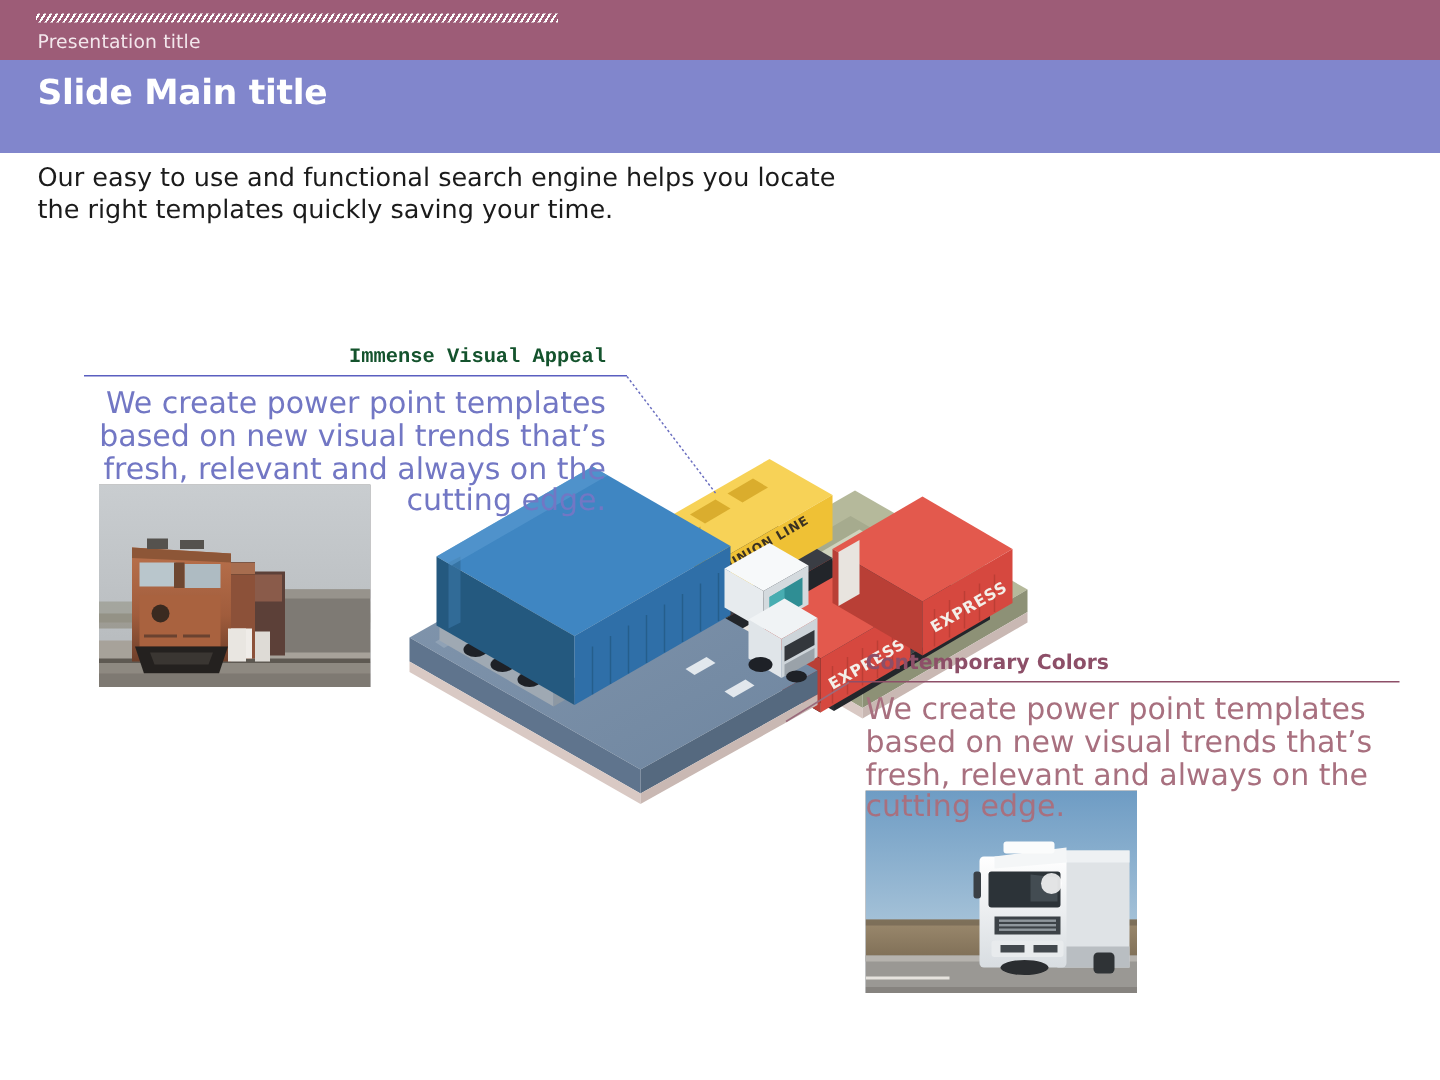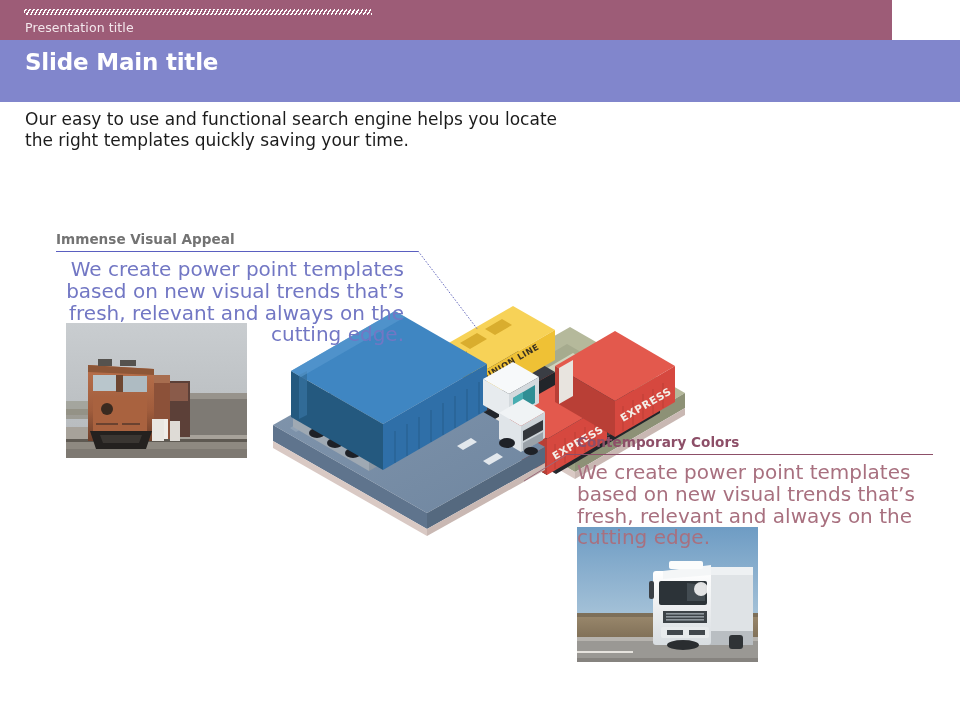--- a/index.html
+++ b/index.html
@@ -12,21 +12,21 @@
     height: 720px;
     position: relative;
     overflow: hidden;
     font-family: "DejaVu Sans", sans-serif;
   }
 
   
   #top-band {
     position: absolute;
     left: 0; top: 0;
-    width: 892px; height: 40px;
+    width: 960px; height: 40px;
     background: #9d5c77;
   }
   #hatch-rule {
     position: absolute;
     left: 24px; top: 9px;
     width: 348px; height: 6px;
     background: repeating-linear-gradient(
       -58deg,
       #ffffff 0px, #ffffff 1.4px,
       rgba(255,255,255,0) 1.4px, rgba(255,255,255,0) 3.4px
@@ -77,21 +77,21 @@
     height: 0;
     border-top: 1.3px solid;
   }
   .callout-body {
     font-size: 20px;
     line-height: 21.8px;
   }
 
   #callout-visual-appeal { left: 56px; top: 231px; width: 362px; }
   #callout-visual-appeal .callout-heading {
-    color: #737373; padding-right: 14px;
+    color: #14532d; text-align: right; padding-right: 14px; font-family: Liberation Mono, monospace;
   }
   #callout-visual-appeal .callout-rule {
     margin-top: 4px; border-color: #5a5fc0; width: 362px;
   }
   #callout-visual-appeal .callout-body {
     color: #7277c4; text-align: right; padding-top: 7px; padding-right: 14px;
   }
 
   #callout-contemporary-colors { left: 565px; top: 434px; width: 368px; }
   #callout-contemporary-colors .callout-heading {

